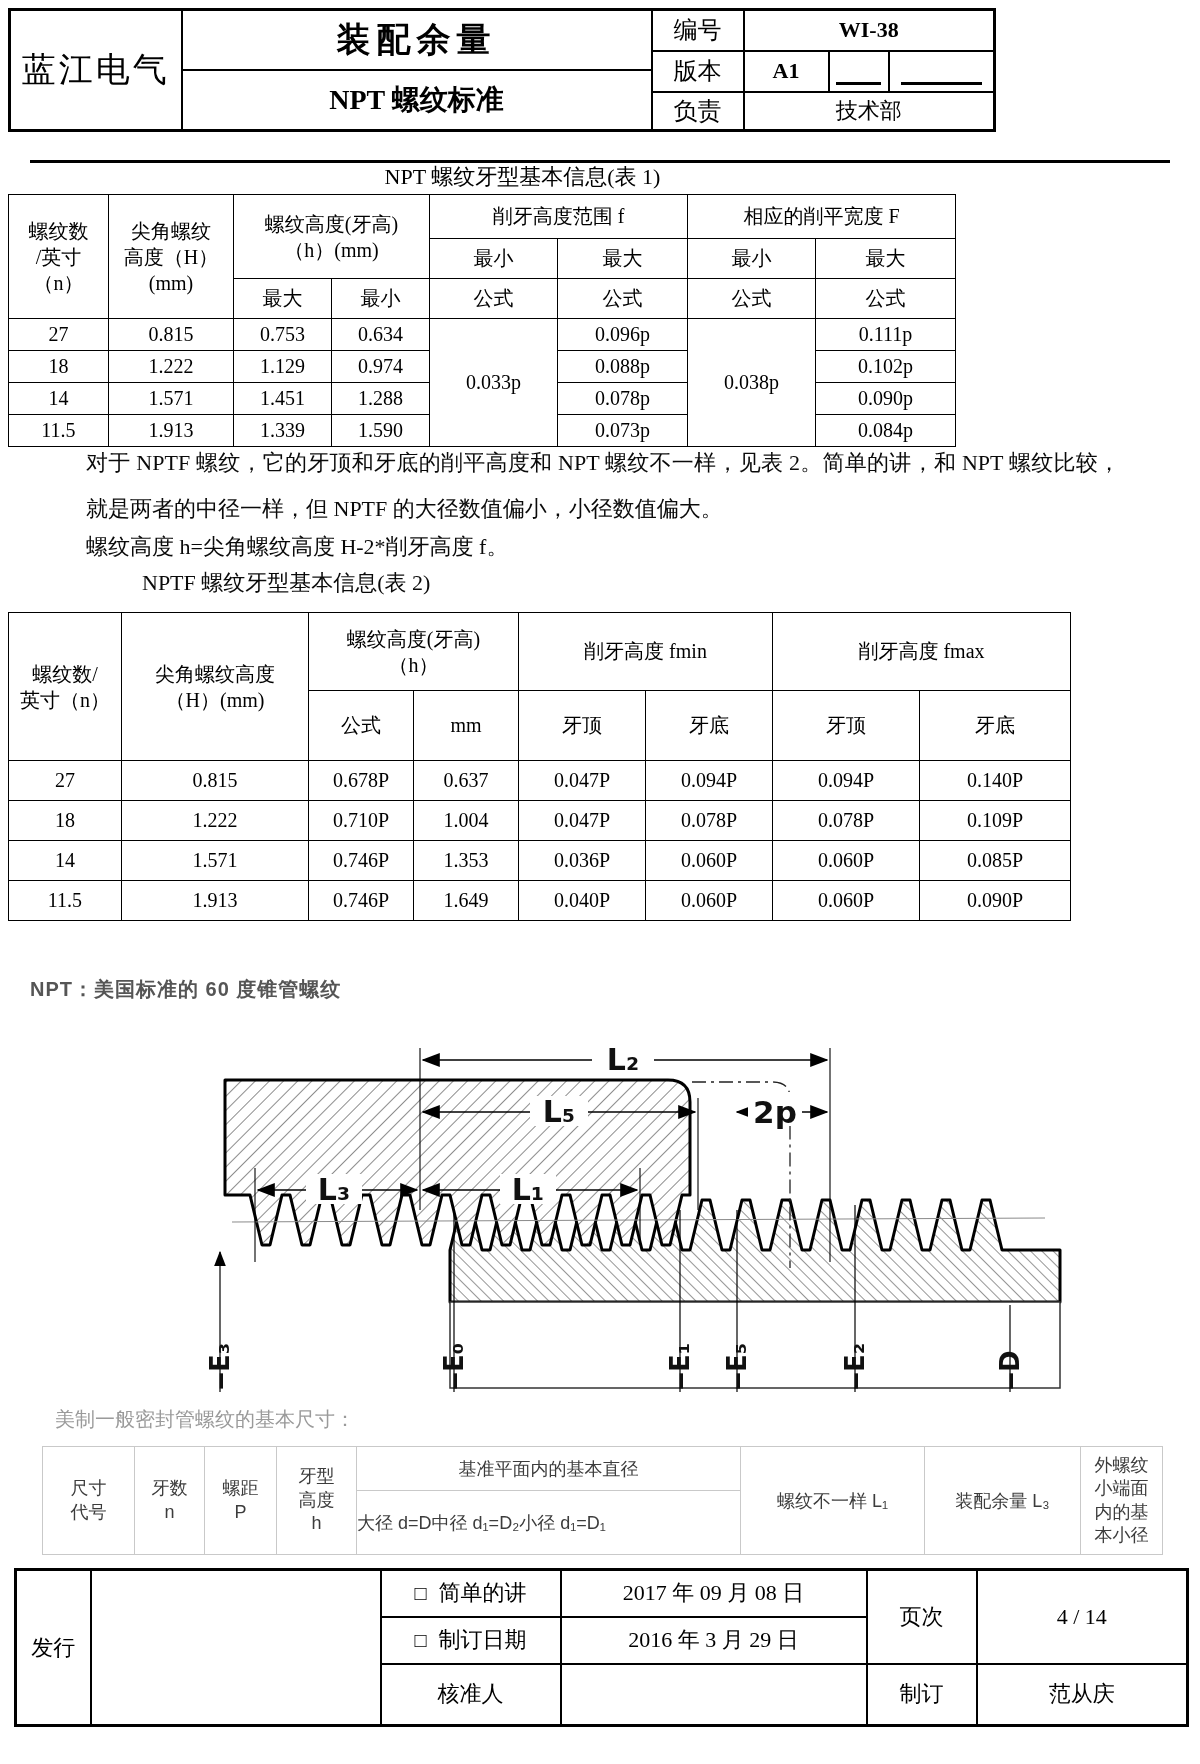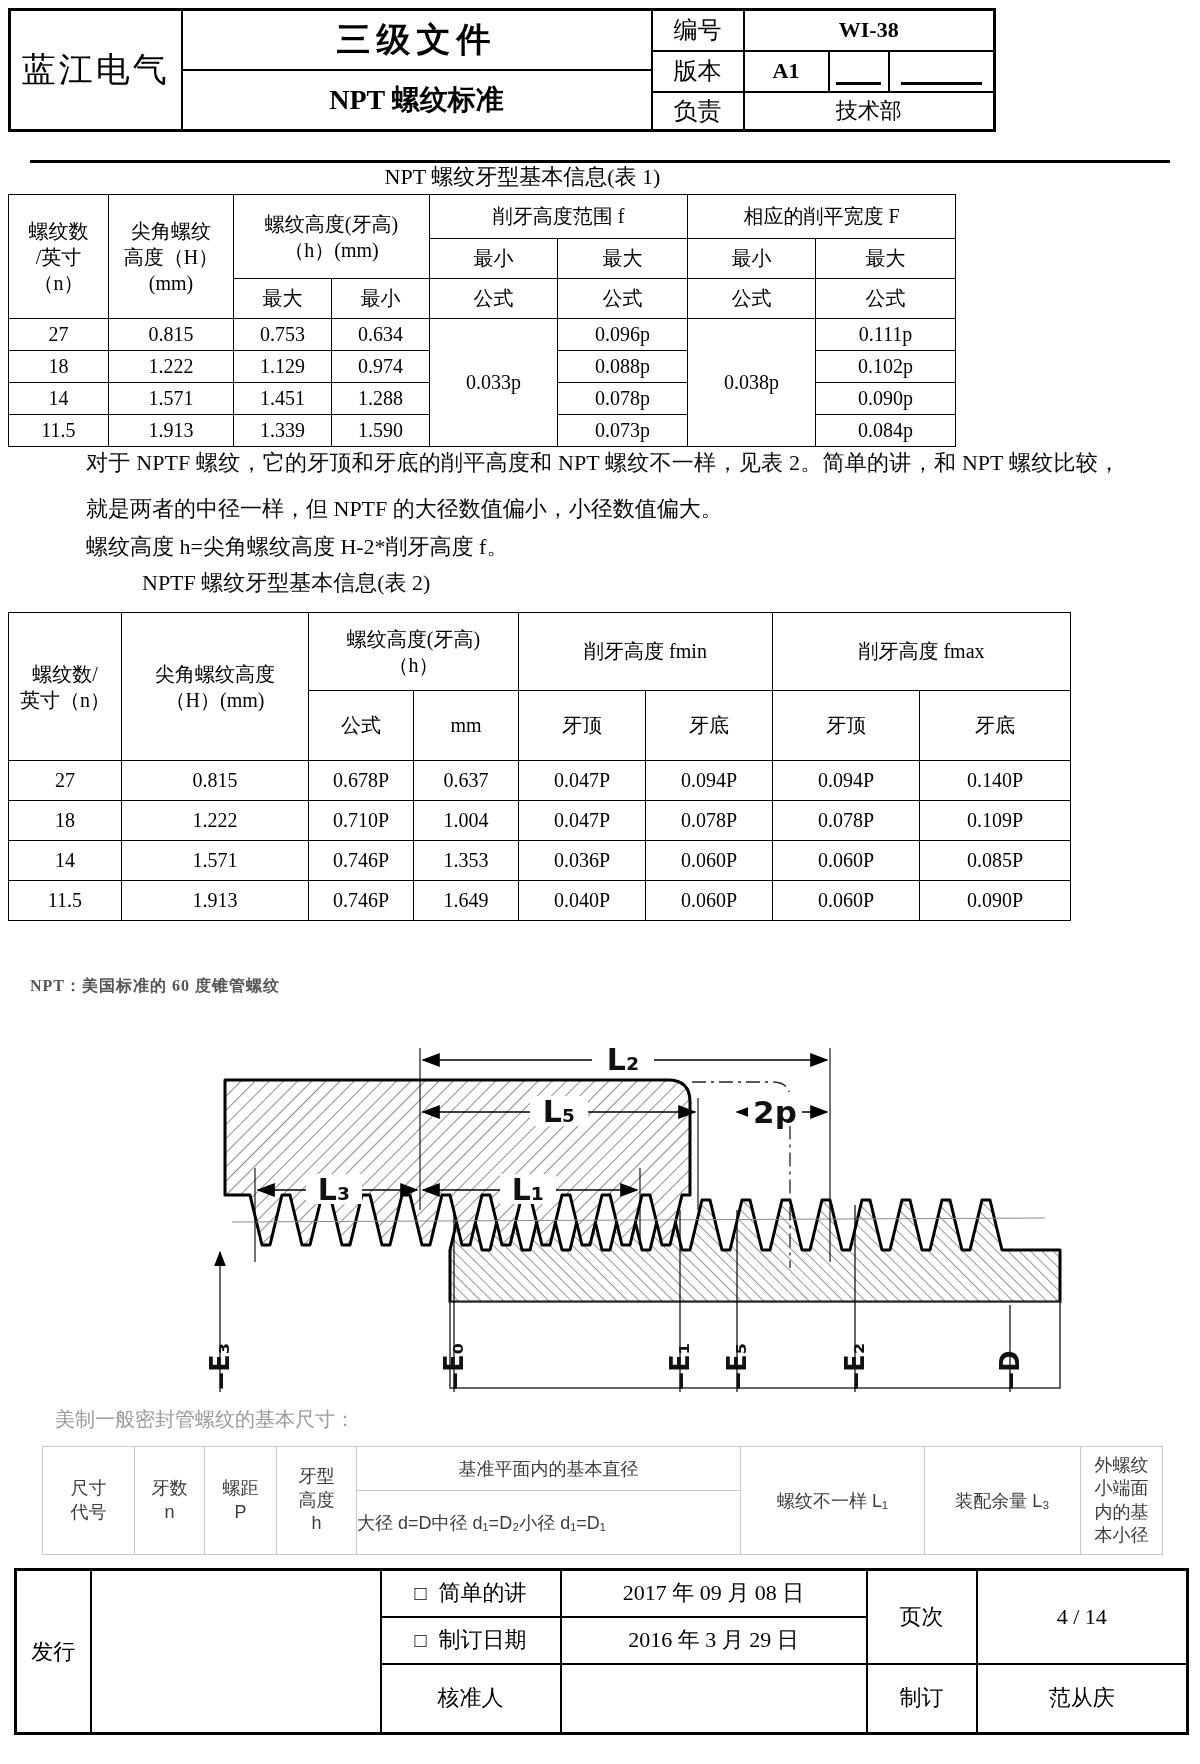--- a/index.html
+++ b/index.html
@@ -37,22 +37,22 @@
   #t2{left:8px;top:612px;}
   .num{font-size:20px;}
 
   
   .para{font-size:22px;color:#0a0a0a;}
   #p1{left:86px;top:440px;width:1034px;line-height:46px;text-align:justify;}
   #p2{left:86px;top:532px;}
   #p3{left:98px;top:568px;margin-left:44px;}
 
   
-  #nptnote{left:30px;top:976px;font-family:Liberation Serif, serif;
-           font-weight:bold;color:#555;font-size:16px;letter-spacing:1px;}
+  #nptnote{left:30px;top:976px;font-family:Liberation Sans, sans-serif;
+           font-weight:bold;color:#555;font-size:20px;letter-spacing:1px;}
 
   
   #diag{left:140px;top:1040px;}
   #diag text{font-family:"DejaVu Sans","Liberation Sans",sans-serif;font-weight:600;fill:#111;}
 
   
   #dimscap{left:55px;top:1406px;color:#9a9a9a;font-size:20px;}
   #dims{left:42px;top:1446px;font-family:"Liberation Sans","DejaVu Sans",sans-serif;color:#3c3c3c;}
   #dims td{border:1px solid #c9c9c9;font-size:18px;background:#fff;}
   #dims .pre{line-height:1.3;}
@@ -75,21 +75,21 @@
       <col style="width:92px">
       <col style="width:85px">
       <col style="width:60px">
       <col style="width:106px">
     </colgroup>
   <tbody>
       <tr style="height:40px">
     <td rowspan="3" class="company">蓝江电气</td>
     <td rowspan="3" style="padding:0">
       <div class="mid-split">
-        <div class="mid-top">三级文件</div>
+        <div class="mid-top">装配余量</div>
         <div class="mid-bot">NPT 螺纹标准</div>
       </div>
     </td>
     <td class="hlbl">编号</td>
     <td colspan="3" class="hval">WI-38</td>
   </tr>
   <tr style="height:40px">
     <td class="hlbl">版本</td>
     <td class="hval">A1</td>
     <td class="ucell"><span class="ubar"></span></td>
@@ -402,20 +402,20 @@
   </tr>
   <tr style="height:47px">
     <td>
       <div class="chkline">
         <span class="chk">□</span>
         <span>制订日期</span>
       </div>
     </td>
     <td>2016 年 3 月 29 日</td>
   </tr>
-  <tr style="height:70px">
+  <tr style="height:62px">
     <td>核准人</td>
     <td></td>
     <td>制订</td>
     <td>范从庆</td>
   </tr>
 </tbody>
   </table>
 
 </body></html>

